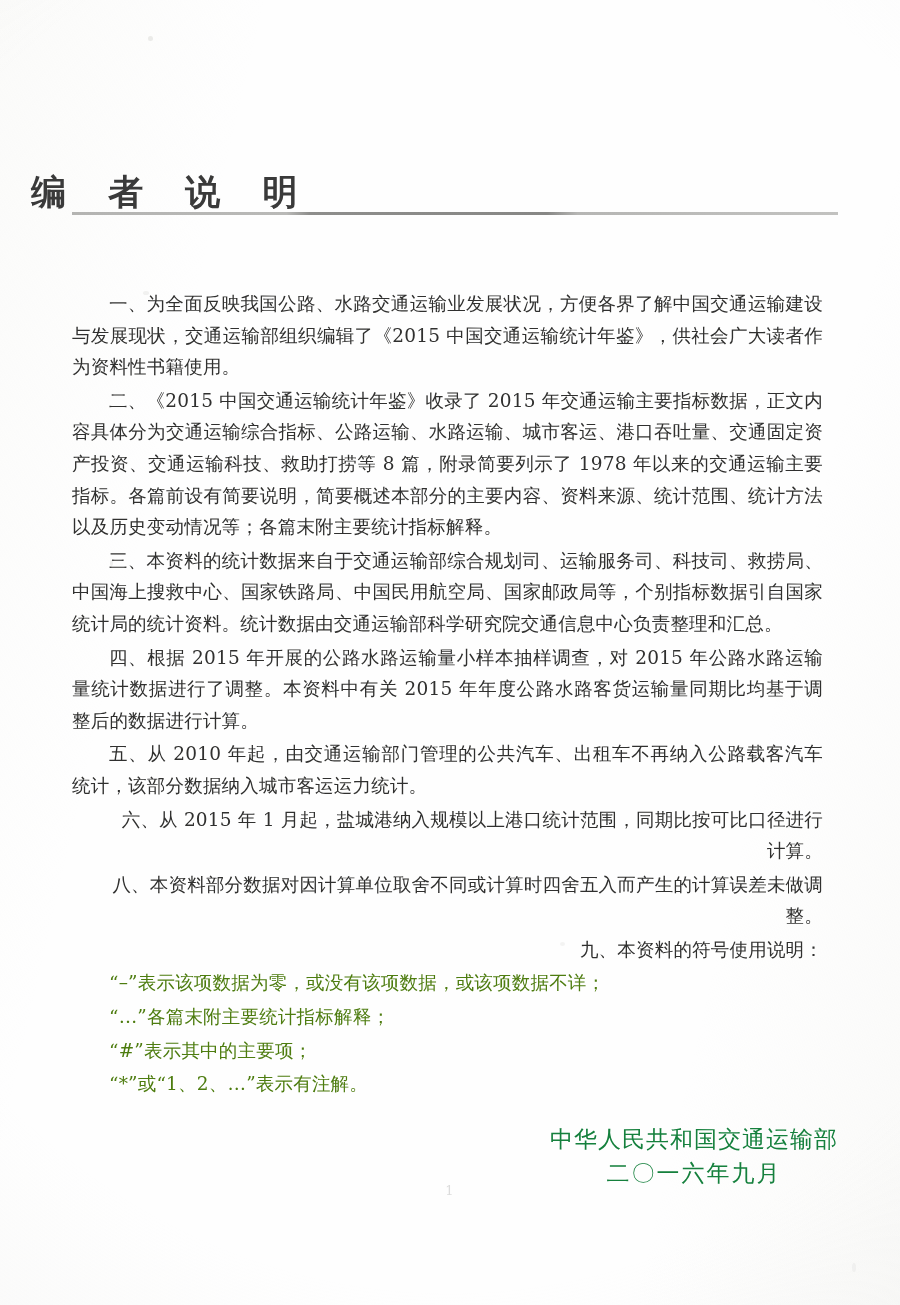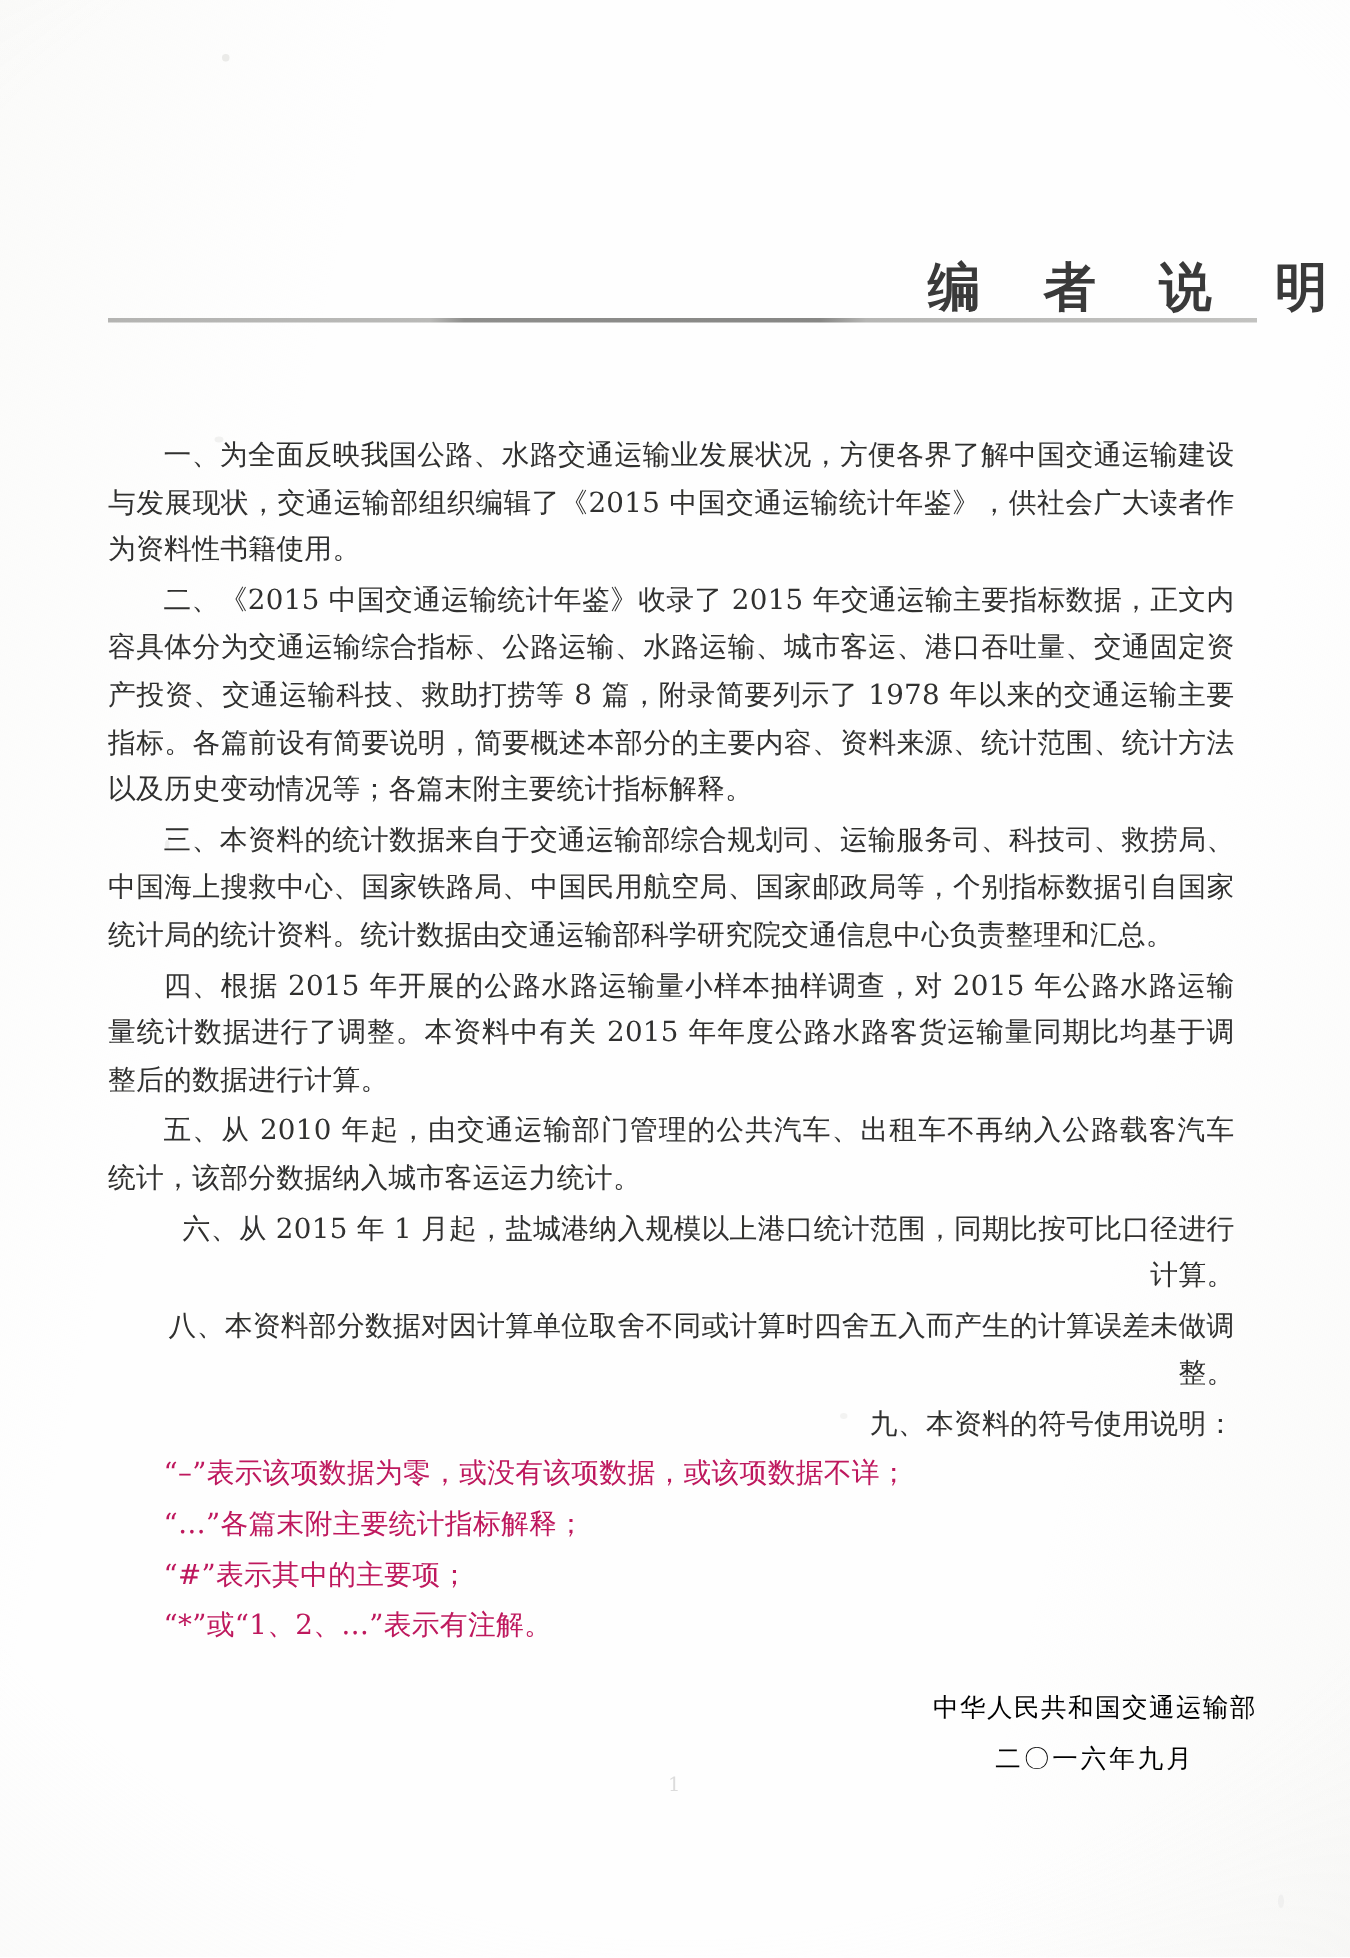--- a/index.html
+++ b/index.html
@@ -36,24 +36,24 @@
     position: absolute;
     border-radius: 50%;
     background: #d9d9d6;
     opacity: .5;
     pointer-events: none;
   }
 
   
   .title-block {
     position: absolute;
-    left: 0;
+    left: 16px;
     right: 0;
     top: 150px;
-    text-align: right;
+    text-align: left;
   }
 
   .doc-title {
     display: inline-block;
     font-family: "DejaVu Sans", "Liberation Sans", sans-serif;
     font-size: 35px;
     font-weight: 700;
     letter-spacing: 15px;
     text-indent: 15px;
     color: #3a3a3a;
@@ -100,33 +100,33 @@
   }
 
   
   p.legend {
     margin: 0 0 2px 0;
     font-size: 18.5px;
     line-height: 31.6px;
     text-align: left;
     text-indent: 2em;
     letter-spacing: 0.2px;
-    color: #be185d;
+    color: #4d7c0f;
   }
 
   
   .sign-block {
     position: absolute;
     right: 62px;
     top: 1122px;
     text-align: center;
-    font-size: 17px;
+    font-size: 23px;
     line-height: 34px;
     letter-spacing: 1px;
-    color: #000000;
+    color: #15803d;
   }
 
   .sign-line {
     display: block;
     white-space: nowrap;
   }
 
   .sign-line.date {
     letter-spacing: 2px;
   }

